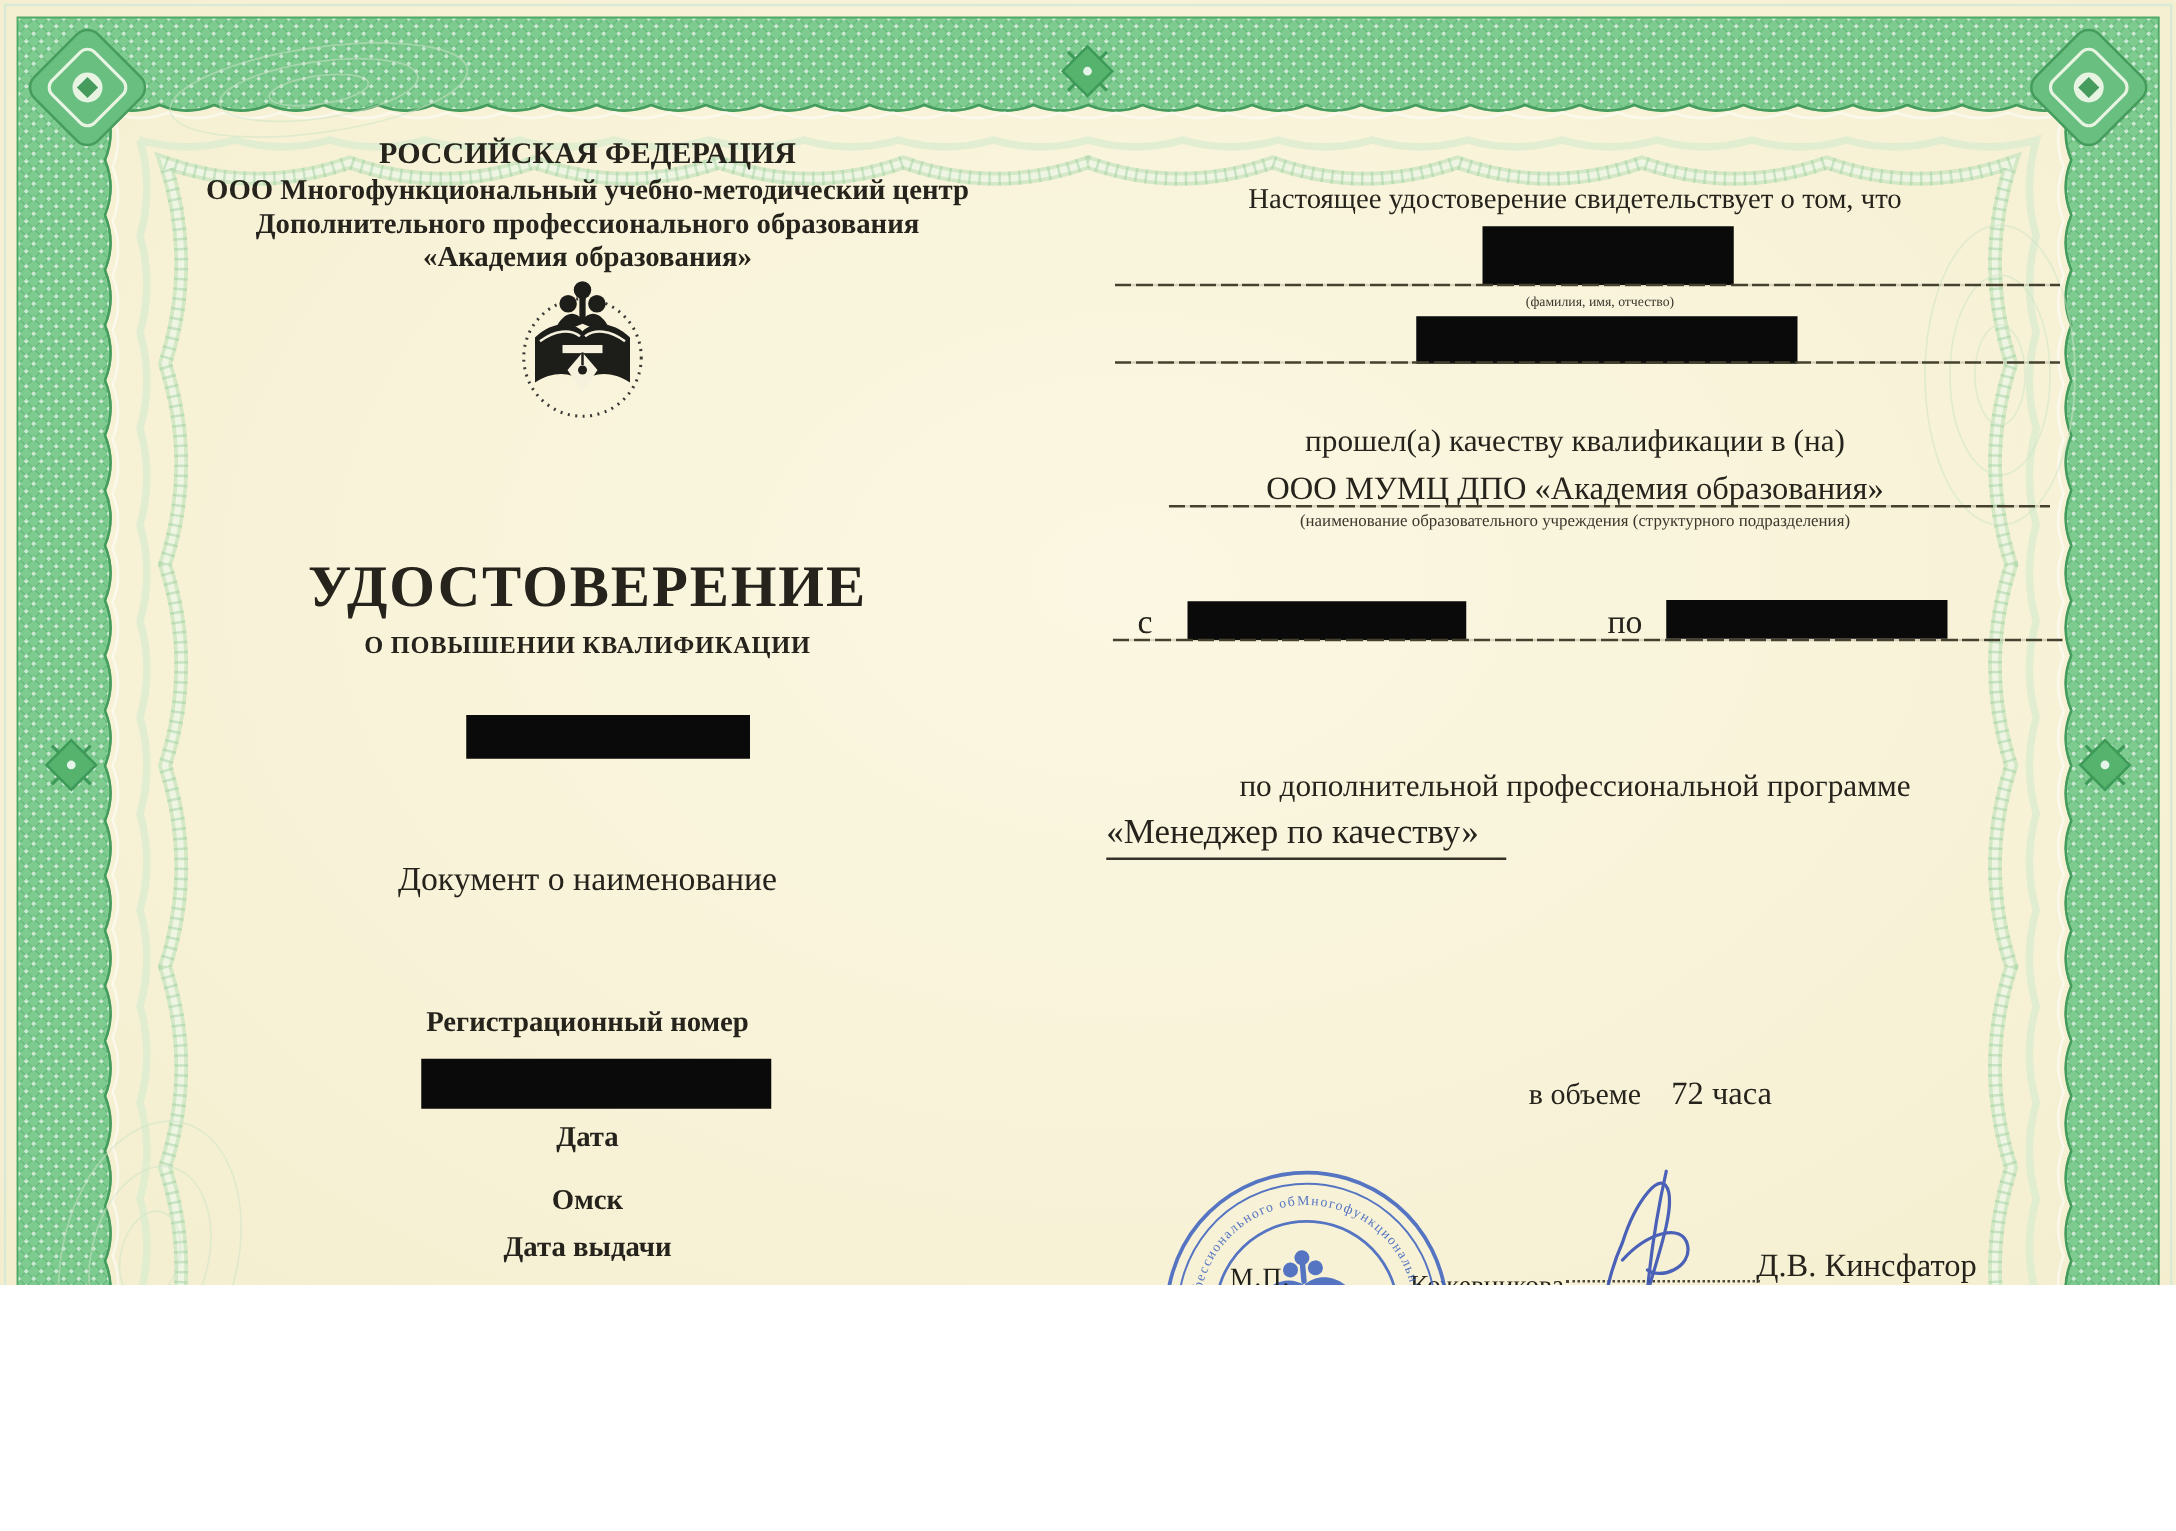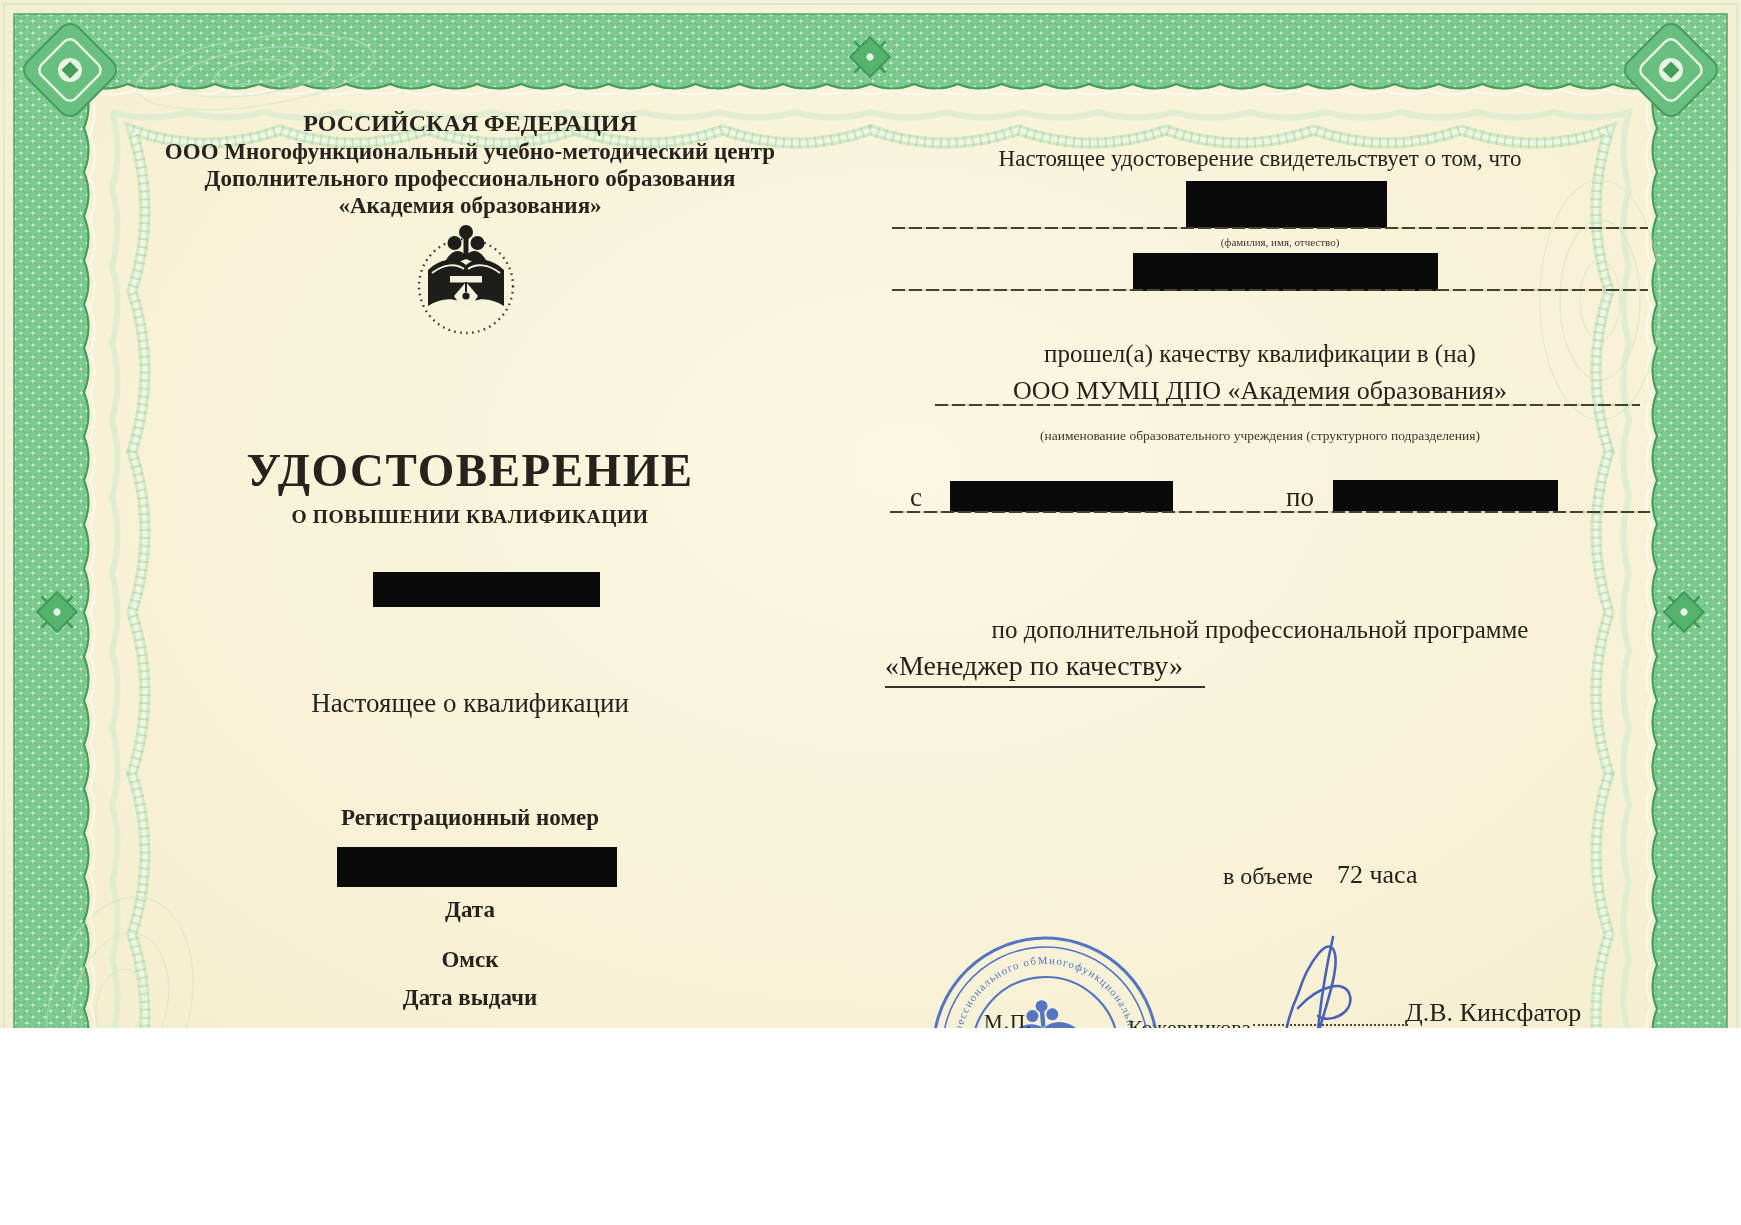--- a/index.html
+++ b/index.html
@@ -138,21 +138,21 @@
         <circle cx="62" cy="84" r="3.6" fill="#1d1d1a"></circle>
         <path d="M62 70 L62 80" stroke="#1d1d1a" stroke-width="2"></path>
       </svg>
     </div>
 
     <div class="abs ctr b" style="left:160px;top:443px;width:620px;font-size:47px;letter-spacing:1.5px;">УДОСТОВЕРЕНИЕ</div>
     <div class="abs ctr b" style="left:160px;top:506px;width:620px;font-size:19.5px;letter-spacing:.6px;">О ПОВЫШЕНИИ КВАЛИФИКАЦИИ</div>
 
     <div class="redact" style="left:373px;top:572px;width:227px;height:35px;"></div>
 
-    <div class="abs ctr it" style="left:160px;top:688px;width:620px;font-size:27px;">Настоящее  о  квалификации</div>
+    <div class="abs ctr it" style="left:160px;top:688px;width:620px;font-size:27px;">Документ  о  наименование</div>
 
     <div class="abs ctr b" style="left:170px;top:805px;width:600px;font-size:23px;">Регистрационный номер</div>
     <div class="redact" style="left:337px;top:847px;width:280px;height:40px;"></div>
 
     <div class="abs ctr b" style="left:170px;top:897px;width:600px;font-size:23px;">Дата</div>
     <div class="abs ctr b" style="left:170px;top:947px;width:600px;font-size:23px;">Омск</div>
     <div class="abs ctr b" style="left:170px;top:985px;width:600px;font-size:23px;">Дата выдачи</div>
     <div class="redact" style="left:382px;top:1045px;width:191px;height:38px;"></div>
 
     <div class="abs ctr" style="left:880px;top:146px;width:760px;font-size:23px;">Настоящее удостоверение свидетельствует о том, что</div>
@@ -160,21 +160,21 @@
     <div class="redact" style="left:1186px;top:181px;width:201px;height:47px;"></div>
     <div class="rule" style="left:892px;top:227px;width:756px;"></div>
     <div class="abs ctr small-cap" style="left:1000px;top:236px;width:560px;">(фамилия, имя, отчество)</div>
 
     <div class="redact" style="left:1133px;top:253px;width:305px;height:38px;"></div>
     <div class="rule" style="left:892px;top:289px;width:756px;"></div>
 
     <div class="abs ctr" style="left:880px;top:340px;width:760px;font-size:25px;">прошел(а) качеству квалификации в (на)</div>
     <div class="abs ctr it" style="left:880px;top:376px;width:760px;font-size:26px;">ООО МУМЦ ДПО «Академия образования»</div>
     <div class="rule" style="left:935px;top:404px;width:705px;"></div>
-    <div class="abs ctr" style="left:880px;top:409px;width:760px;font-size:13.5px;color:#3a362c;margin-top:19px;">(наименование образовательного учреждения (структурного подразделения)</div>
+    <div class="abs ctr" style="left:880px;top:409px;width:760px;font-size:13.5px;color:#3a362c;">(наименование образовательного учреждения (структурного подразделения)</div>
 
     <div class="abs it" style="left:910px;top:482px;font-size:27px;">с</div>
     <div class="redact" style="left:950px;top:481px;width:223px;height:31px;"></div>
     <div class="abs it" style="left:1286px;top:482px;font-size:27px;">по</div>
     <div class="redact" style="left:1333px;top:480px;width:225px;height:31px;"></div>
     <div class="rule" style="left:890px;top:511px;width:760px;"></div>
 
     <div class="abs ctr" style="left:880px;top:616px;width:760px;font-size:25px;text-align:center;">по дополнительной профессиональной программе</div>
     <div class="abs it" style="left:885px;top:650px;font-size:28px;border-bottom:2px solid #35322a;padding:0 22px 4px 0;">«Менеджер по качеству»</div>
 

